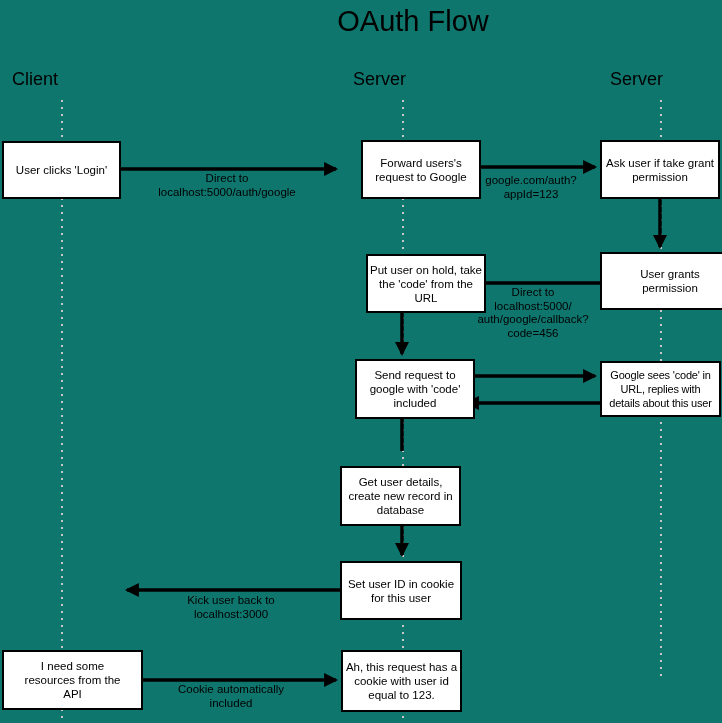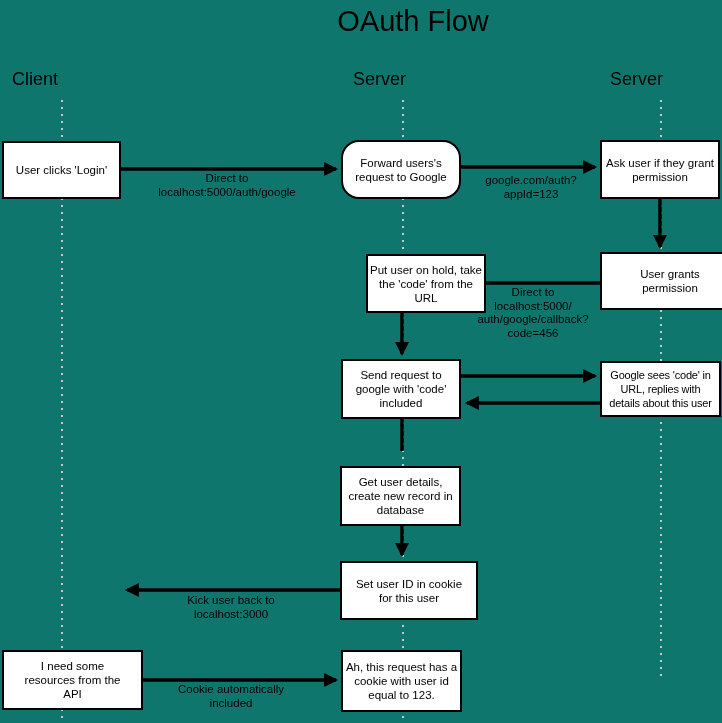--- a/index.html
+++ b/index.html
@@ -56,28 +56,28 @@
     position: absolute;
     text-align: center;
     font-size: 11.5px;
     line-height: 13.5px;
     white-space: pre-line;
     z-index: 3;
     color: #000000;
   }
   
   #n-user-clicks-login   { left: 2px;   top: 141px; width: 119px; height: 58px; }
-  #n-forward-request     { left: 341px; top: 140px; width: 120px; height: 59px; border-radius: 18px; }
+  #n-forward-request     { left: 361px; top: 140px; width: 120px; height: 59px; }
   #n-ask-permission      { left: 600px; top: 140px; width: 120px; height: 59px; }
   #n-user-grants         { left: 600px; top: 252px; width: 140px; height: 58px; }
   #n-put-on-hold         { left: 341px; top: 254px; width: 120px; height: 59px; margin-left: 25px; }
-  #n-send-code           { left: 341px; top: 359px; width: 120px; height: 60px; }
+  #n-send-code           { left: 355px; top: 359px; width: 120px; height: 60px; }
   #n-google-sees-code    { left: 600px; top: 361px; width: 121px; height: 56px; }
   #n-get-details         { left: 340px; top: 450px; width: 121px; height: 60px; margin-top: 16px; }
-  #n-set-cookie          { left: 340px; top: 561px; width: 138px; height: 59px; }
+  #n-set-cookie          { left: 340px; top: 561px; width: 122px; height: 59px; }
   #n-logged-in           { left: 2px;   top: 562px; width: 119px; height: 57px; }
   #n-need-resources      { left: 2px;   top: 650px; width: 141px; height: 60px; }
   #n-request-has-cookie  { left: 341px; top: 650px; width: 121px; height: 62px; }
   
   #l-direct-auth-google  { left: 137px; top: 172px; width: 180px; }
   #l-google-auth-appid   { left: 471px; top: 174px; width: 120px; }
   #l-direct-callback     { left: 463px; top: 286px; width: 140px; }
   #l-kick-back           { left: 151px; top: 594px; width: 160px; }
   #l-cookie-included     { left: 146px; top: 683px; width: 170px; }
 </style>
@@ -112,21 +112,21 @@
     <line x1="600" y1="403" x2="467" y2="403" stroke="#000000" stroke-width="3.5" marker-end="url(#arrowhead)"></line>
     <line x1="402" y1="419" x2="402" y2="451" stroke="#000000" stroke-width="3.5"></line>
     <line x1="402" y1="510" x2="402" y2="555" stroke="#000000" stroke-width="3.5" marker-end="url(#arrowhead)"></line>
     <line x1="340" y1="590" x2="127" y2="590" stroke="#000000" stroke-width="3.5" marker-end="url(#arrowhead)"></line>
     <line x1="121" y1="680" x2="336" y2="680" stroke="#000000" stroke-width="3.5" marker-end="url(#arrowhead)"></line>
   </svg>
 
   <div class="node" id="n-user-clicks-login">User clicks 'Login'</div>
   <div class="node" id="n-forward-request">Forward users's
 request to Google</div>
-  <div class="node" id="n-ask-permission">Ask user if they grant
+  <div class="node" id="n-ask-permission">Ask user if take grant
 permission</div>
   <div class="node" id="n-user-grants">User grants
 permission</div>
   <div class="node" id="n-put-on-hold">Put user on hold, take
 the 'code' from the
 URL</div>
   <div class="node" id="n-send-code">Send request to
 google with 'code'
 included</div>
   <div class="node small-text" id="n-google-sees-code">Google sees 'code' in

